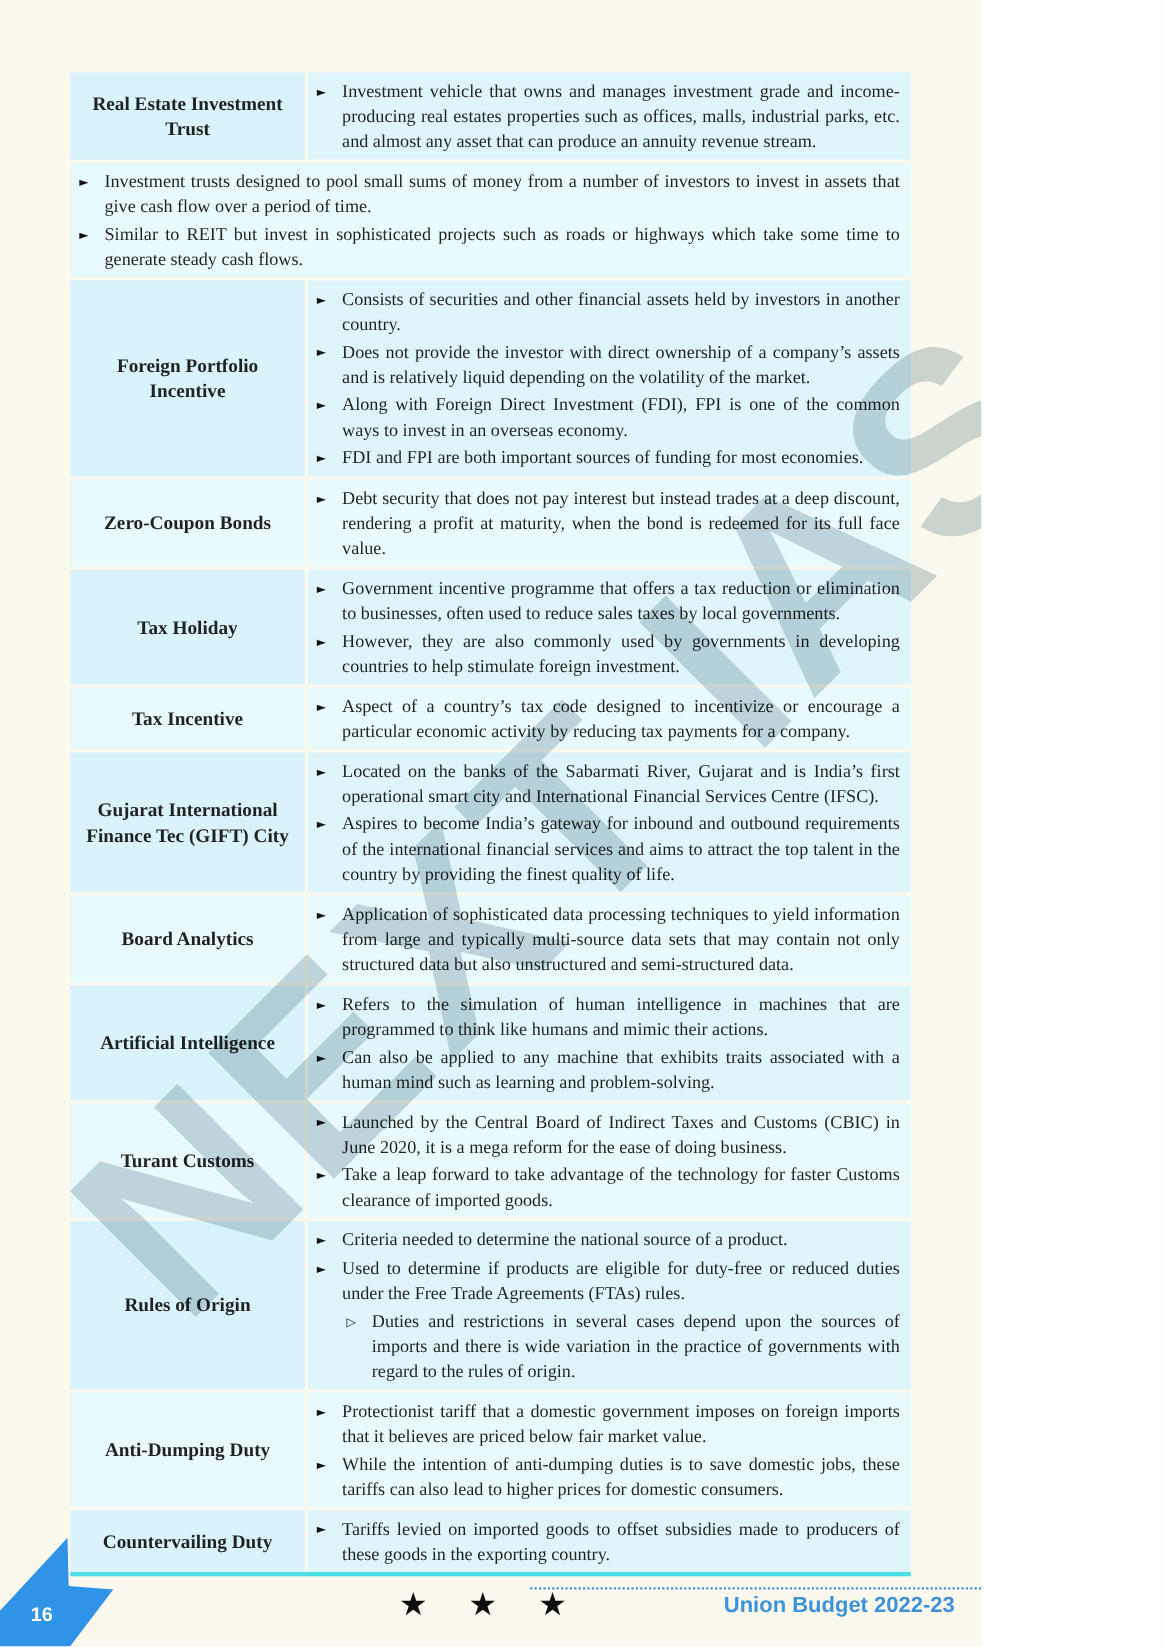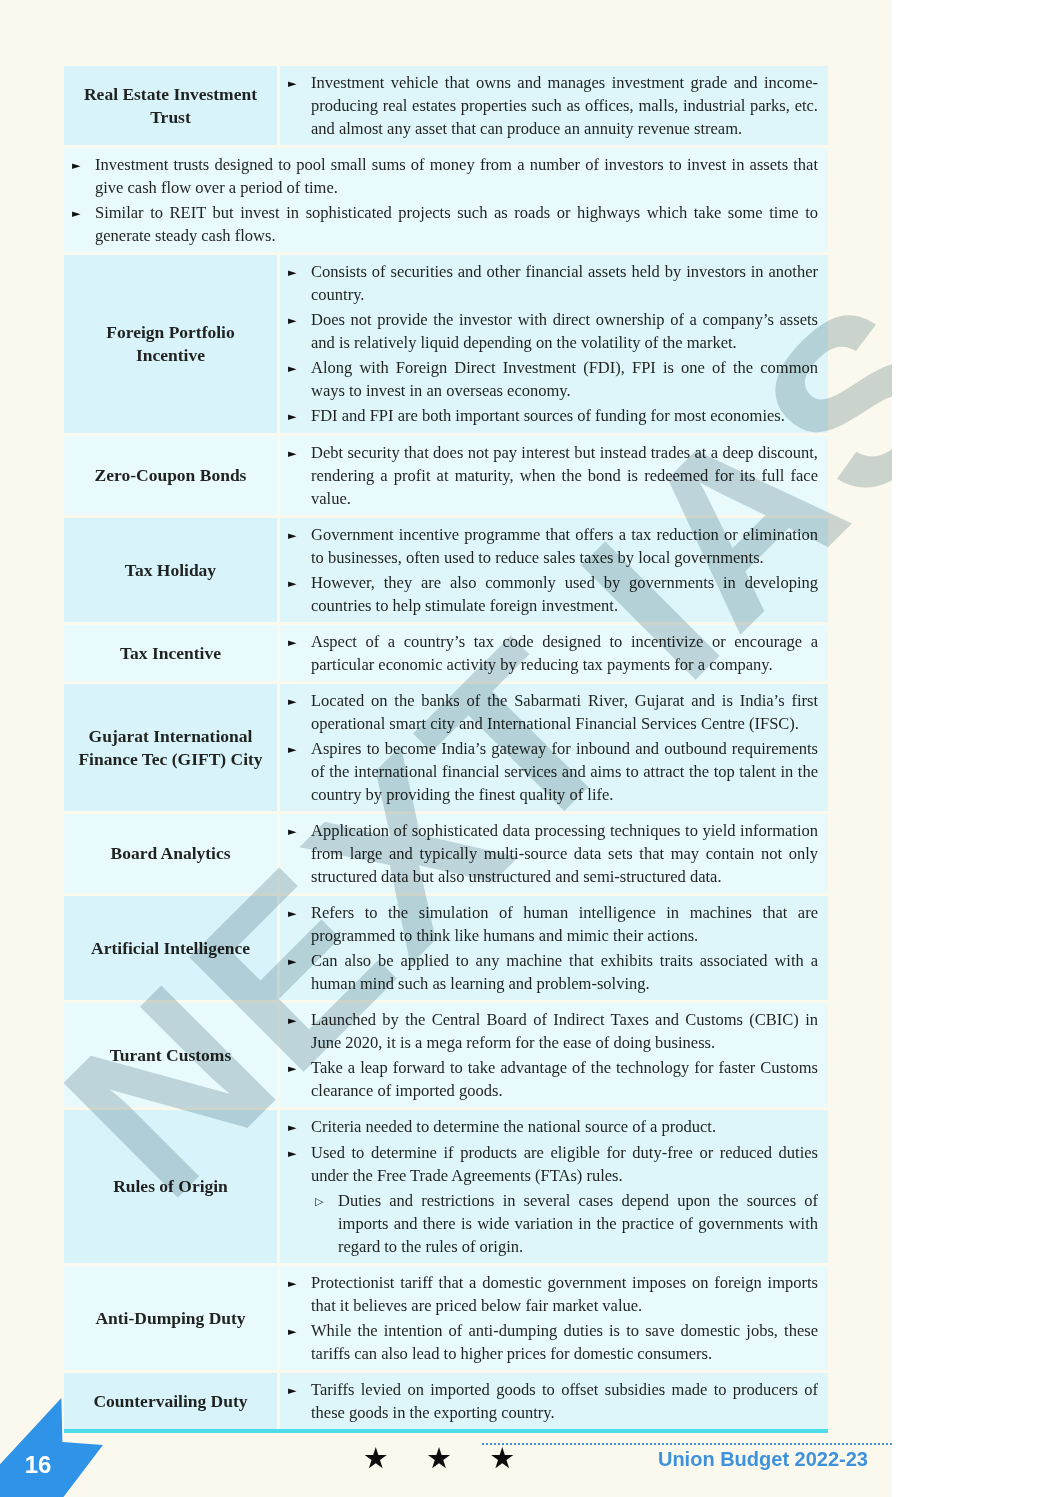--- a/index.html
+++ b/index.html
@@ -81,21 +81,21 @@
     width:104px;height:102px;
     background:#2f93e8;
     clip-path:polygon(59% 3%, 0 68%, 0 100%, 61% 100%, 99% 49%, 60% 46%);
     z-index:3;
   }
   .page-num{
     position:absolute;left:8px;bottom:18px;
     width:60px;text-align:center;
     color:#ffffff;
     font-family:"Liberation Sans", sans-serif;
-    font-weight:bold;font-size:24px;
+    font-weight:bold;font-size:18px;
     z-index:4;
   }
   .footer-right{
     position:absolute;right:0;bottom:26px;
     width:410px;
     border-top:2px dotted #4a90d9;
     padding-top:3px;
     z-index:3;
   }
   .footer-title{

